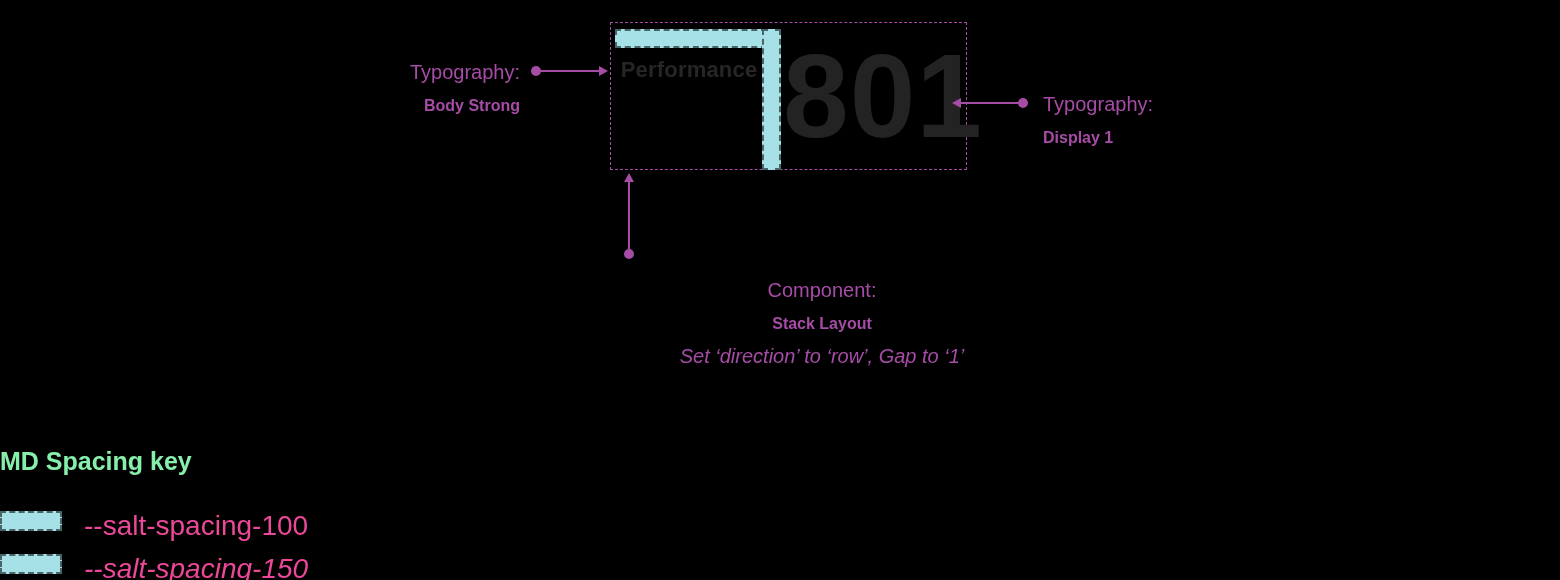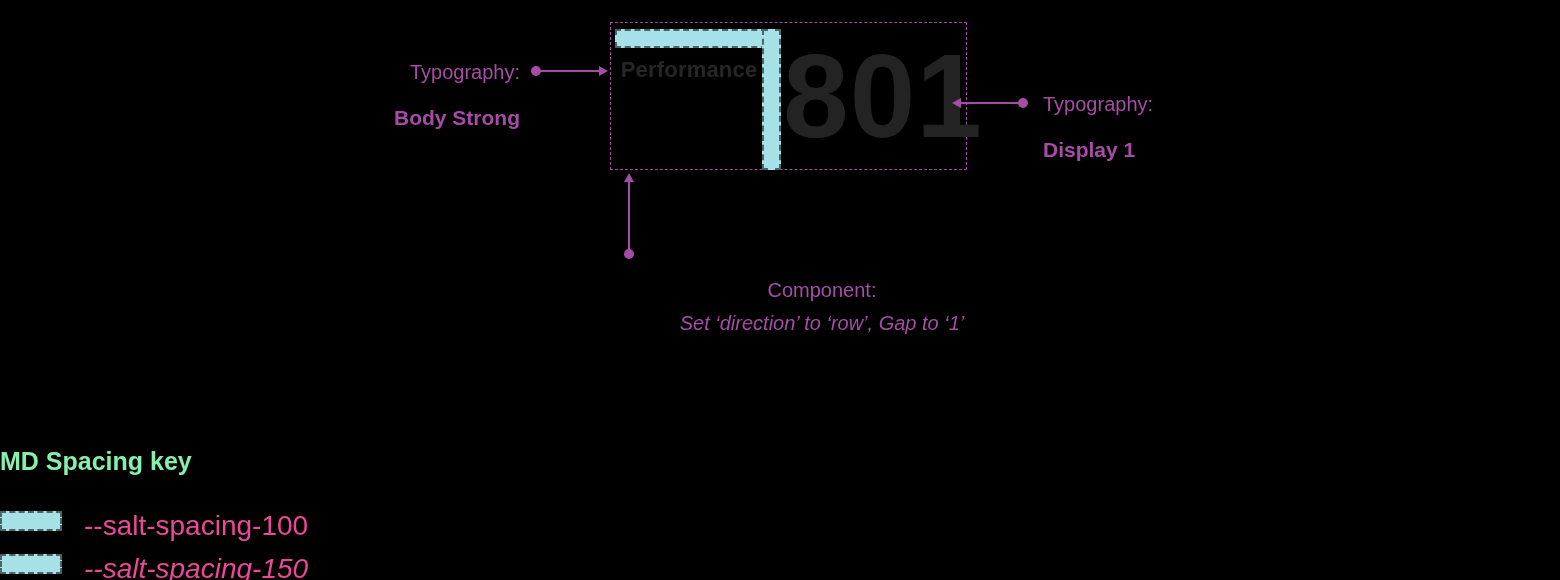--- a/index.html
+++ b/index.html
@@ -30,21 +30,21 @@
     text-align: center;
   }
   .big-value {
     left: 783px; top: 40px;
     font-size: 118px; line-height: 112px; font-weight: 600;
     color: #232323; letter-spacing: 1px;
   }
 
   
   .note { color: #a64ca6; font-size: 20px; line-height: 33px; }
-  .note .strong { font-weight: 700; font-size: 21px; margin-top: 12px; }
+  .note .strong { font-weight: 700; font-size: 16px; }
   .note .italic { font-style: italic; }
 
   .note-left  { right: 1040px; top: 56px; text-align: right; width: 260px; }
   .note-right { left: 1043px; top: 88px; }
   .note-bottom{ left: 612px; top: 274px; width: 420px; text-align: center; }
 
   
   .arrow-line { background: #a64ca6; }
   .arrow-dot  { width: 10px; height: 10px; border-radius: 50%; background: #a64ca6; }
   .tri { width: 0; height: 0; }
@@ -104,20 +104,21 @@
 <div class="abs note note-right">
   <div>Typography:</div>
   <div class="strong">Display 1</div>
 </div>
 
 <div class="abs tri tri-up ba-head"></div>
 <div class="abs arrow-line ba-line"></div>
 <div class="abs arrow-dot ba-dot"></div>
 <div class="abs note note-bottom">
   <div>Component:</div>
+  <div class="strong">Stack Layout</div>
   <div class="italic">Set ‘direction’ to ‘row’, Gap to ‘1’</div>
 </div>
 
 <div class="abs legend-title">MD Spacing key</div>
 <div class="abs legend-swatch sw1"></div>
 <div class="abs legend-label ll1">--salt-spacing-100</div>
 <div class="abs legend-swatch sw2"></div>
 <div class="abs legend-label ll2">--salt-spacing-150</div>
 
 </body></html>

